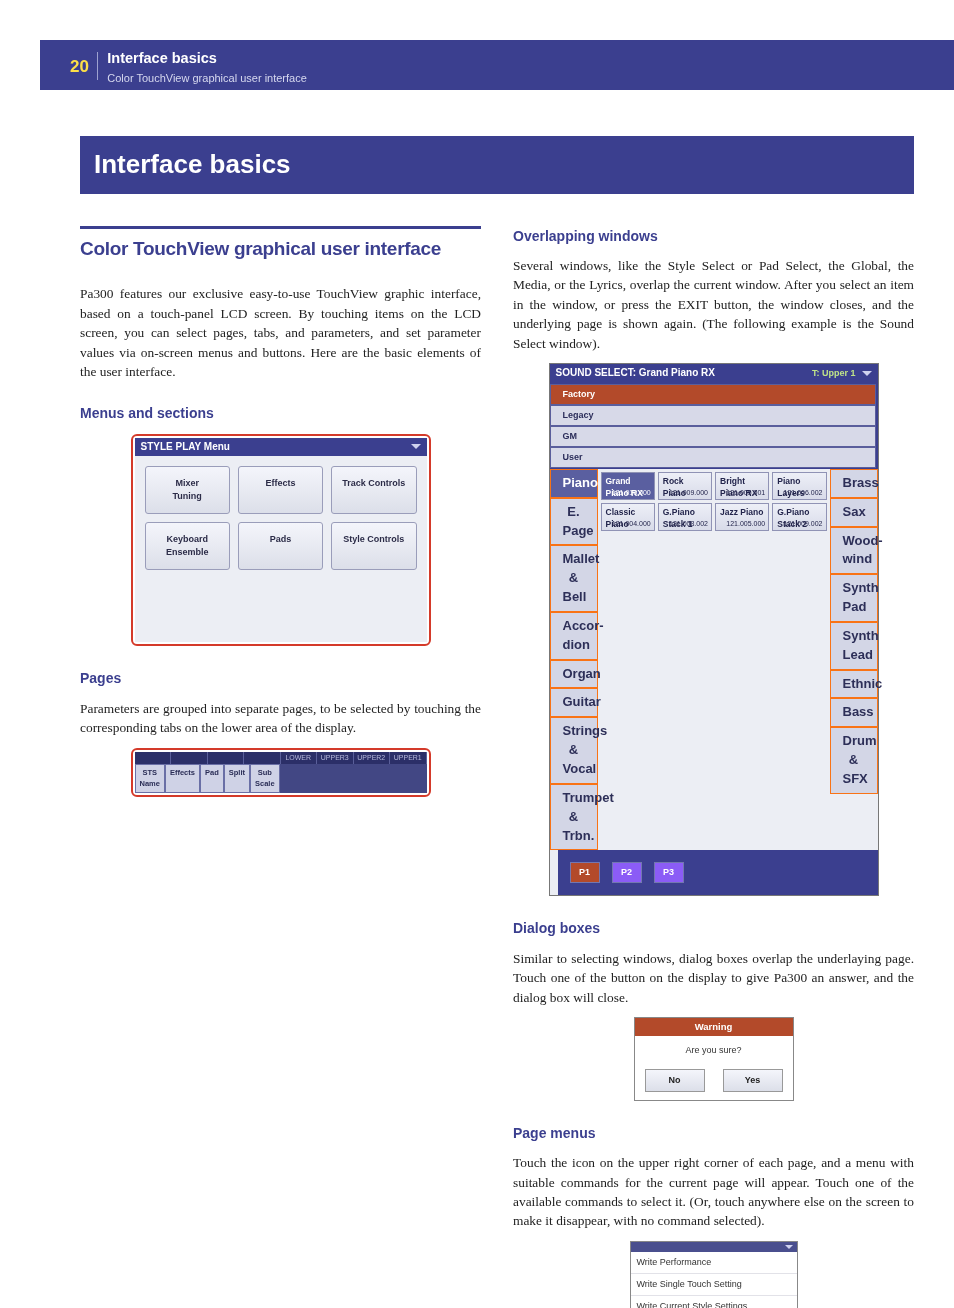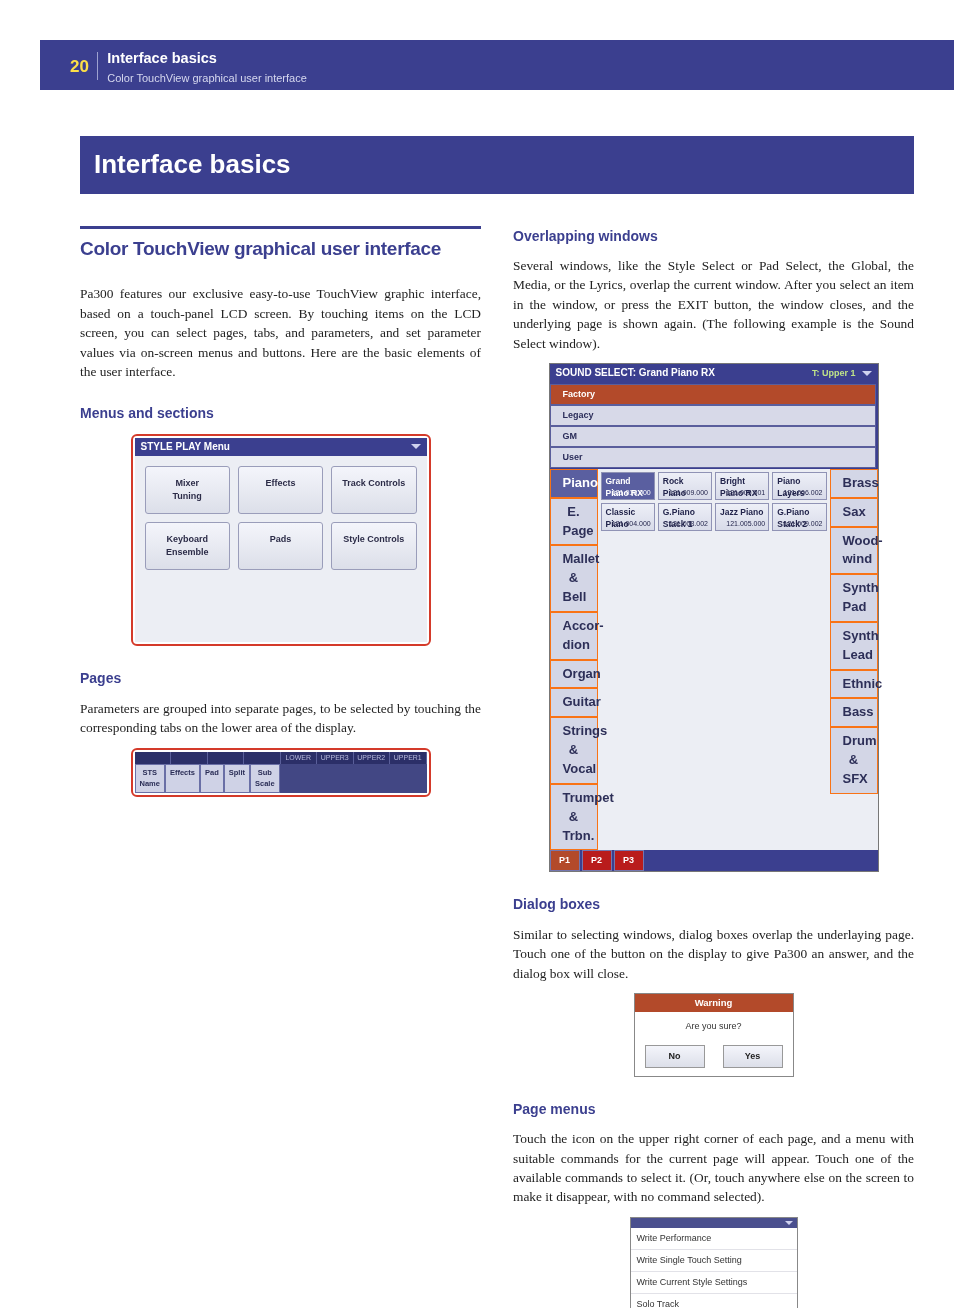--- a/index.html
+++ b/index.html
@@ -40,22 +40,22 @@
   .ss-tab { font-size:9px; font-weight:bold; padding:3px 12px; background:#d7d9e8; color:#2b2d5a; border:1px solid #5a5e9c; margin-right:2px;}
   .ss-tab.active { background:#b34a2a; color:#fff;}
   .ss-body { display:flex; }
   .ss-side { width:48px; display:flex; flex-direction:column; }
   .ss-side .cat { font-size:13px; font-weight:bold; text-align:center; padding:4px 12px; background:#d3d6e6; border:1px solid #f97316; color:#2d2f58; }
   .ss-side .cat.active { background:#5a5fa0; color:#fff;}
   .ss-center { flex:1; display:grid; grid-template-columns:1fr 1fr 1fr 1fr; grid-auto-rows:28px; gap:3px; padding:3px;}
   .ss-item { background:linear-gradient(#edeff7,#d8dbe9); border:1px solid #9093b5; font-size:8.5px; font-weight:bold; color:#23254c; padding:2px 4px; position:relative;}
   .ss-item .num { position:absolute; right:3px; bottom:1px; font-size:7px; font-weight:normal;}
   .ss-item.sel { background:#5a5fa0; color:#fff;}
-  .ss-prow { display:flex; background:#3b3f8f; padding:0; gap:2px;}
-  .ss-p { width:30px; background:#b91c1c; color:#fff; font-size:9px; font-weight:bold; text-align:center; padding:3px 0; border:1px solid #7377b0;}
+  .ss-prow { display:flex; background:#3b3f8f; padding:12px; gap:12px;margin-left:8px;}
+  .ss-p { width:30px; background:#8b5cf6; color:#fff; font-size:9px; font-weight:bold; text-align:center; padding:3px 0; border:1px solid #7377b0;}
   .ss-p.active{ background:#b34a2a;}
   
   .fig-dialog { width:160px; margin:8px auto 0; border:1px solid #888; background:#fff; font-family:Arial,sans-serif;}
   .dlg-title { background:#b34a2a; color:#fff; font-weight:bold; text-align:center; font-size:9.5px; padding:2px 0;}
   .dlg-msg { text-align:center; font-size:9px; padding:8px 0; color:#333;}
   .dlg-btns { display:flex; justify-content:flex-end; padding:4px 10px 8px; gap:18px;}
   .dlg-btn { flex:1; background:linear-gradient(#f4f5fb,#dcdfe9); border:1px solid #999; font-size:9px; font-weight:bold; text-align:center; padding:4px 0; color:#222;}
   
   .fig-pmenu { width:168px; margin:8px auto 0; border:1px solid #888; background:#fff; font-family:Arial,sans-serif;}
   .pm-top { height:10px; background:#4a4f8e; display:flex; justify-content:flex-end; align-items:center; padding-right:4px;}

